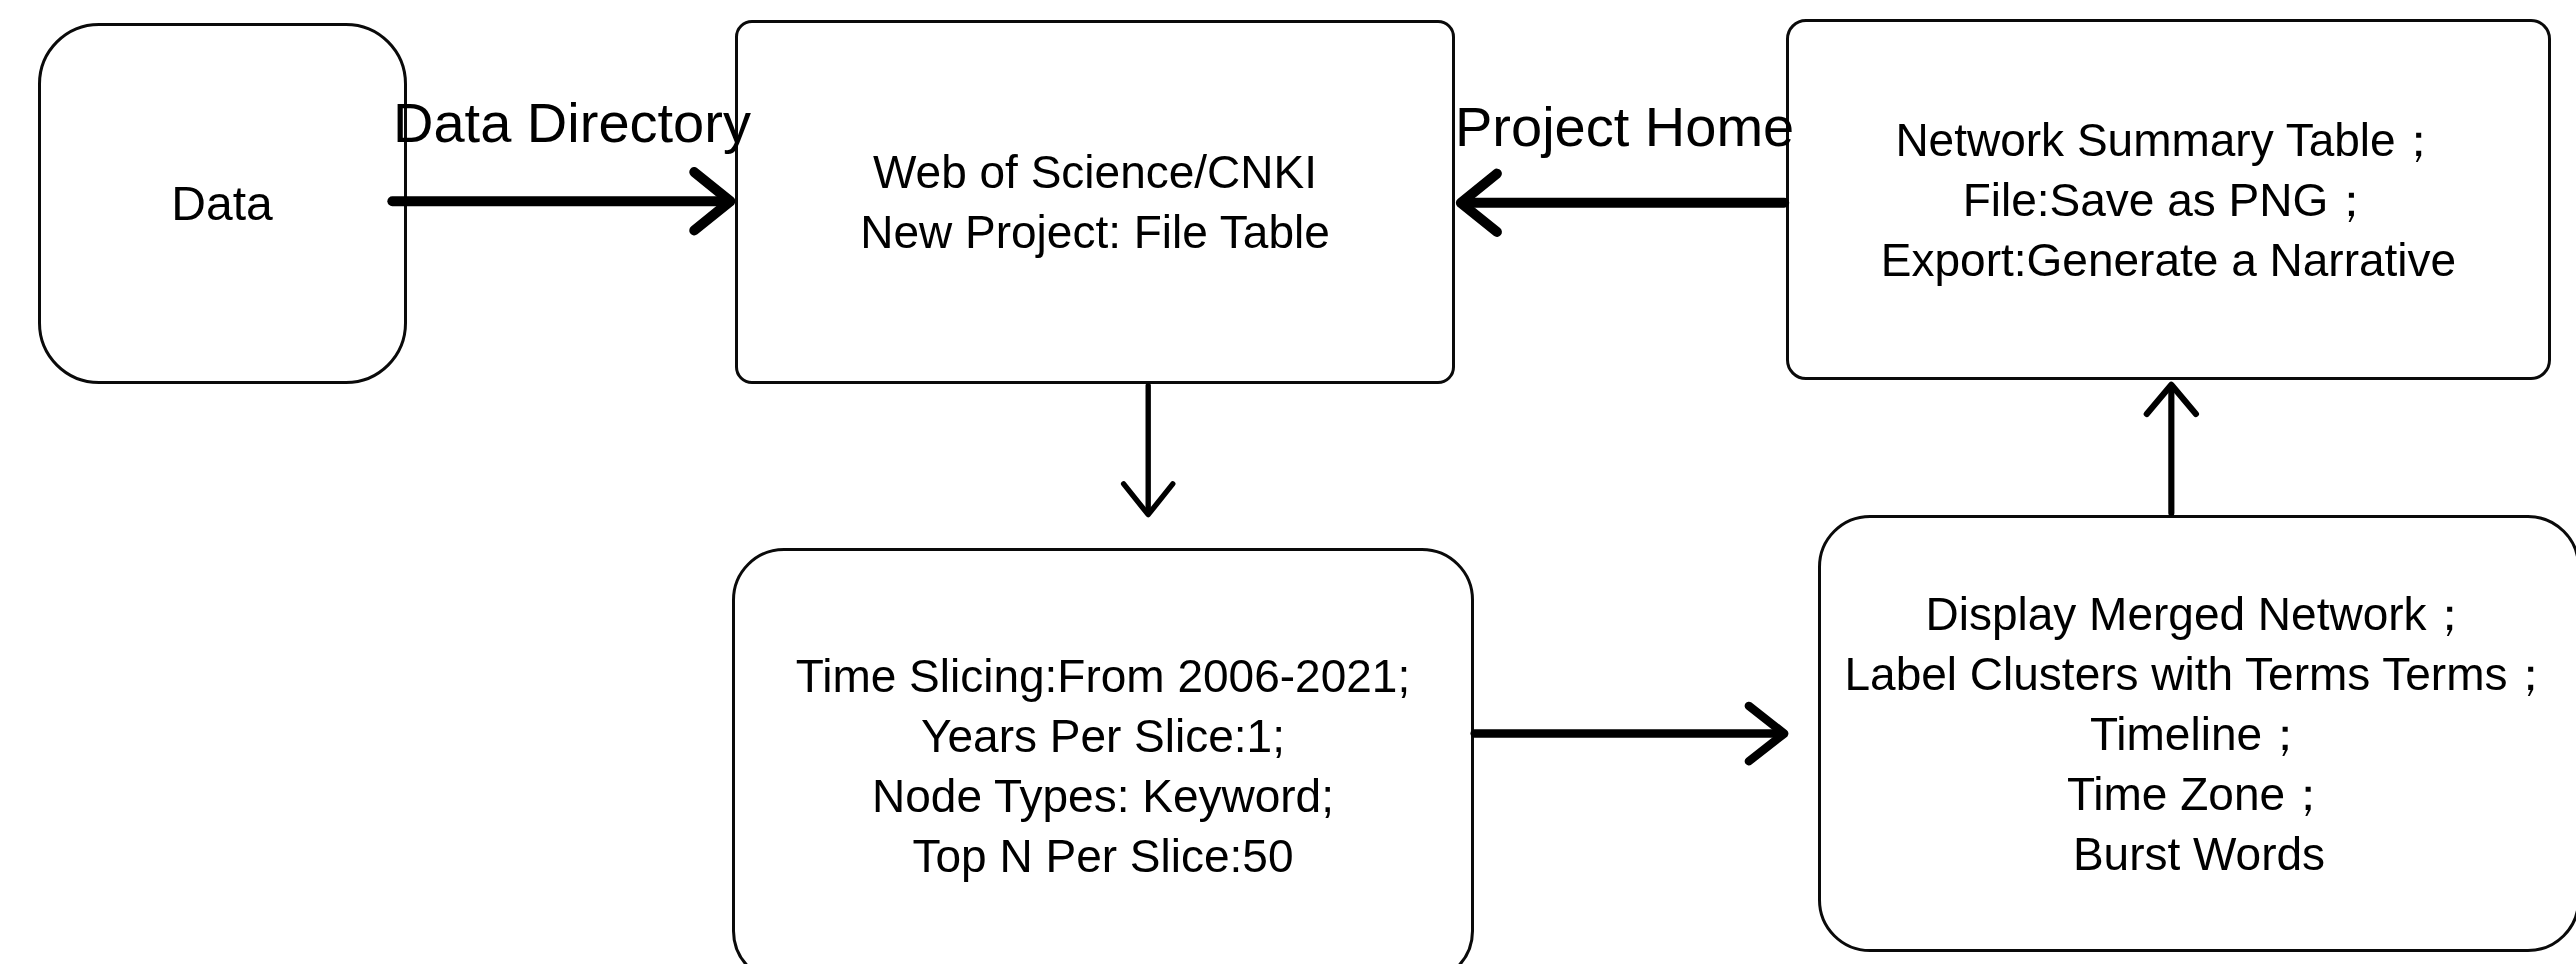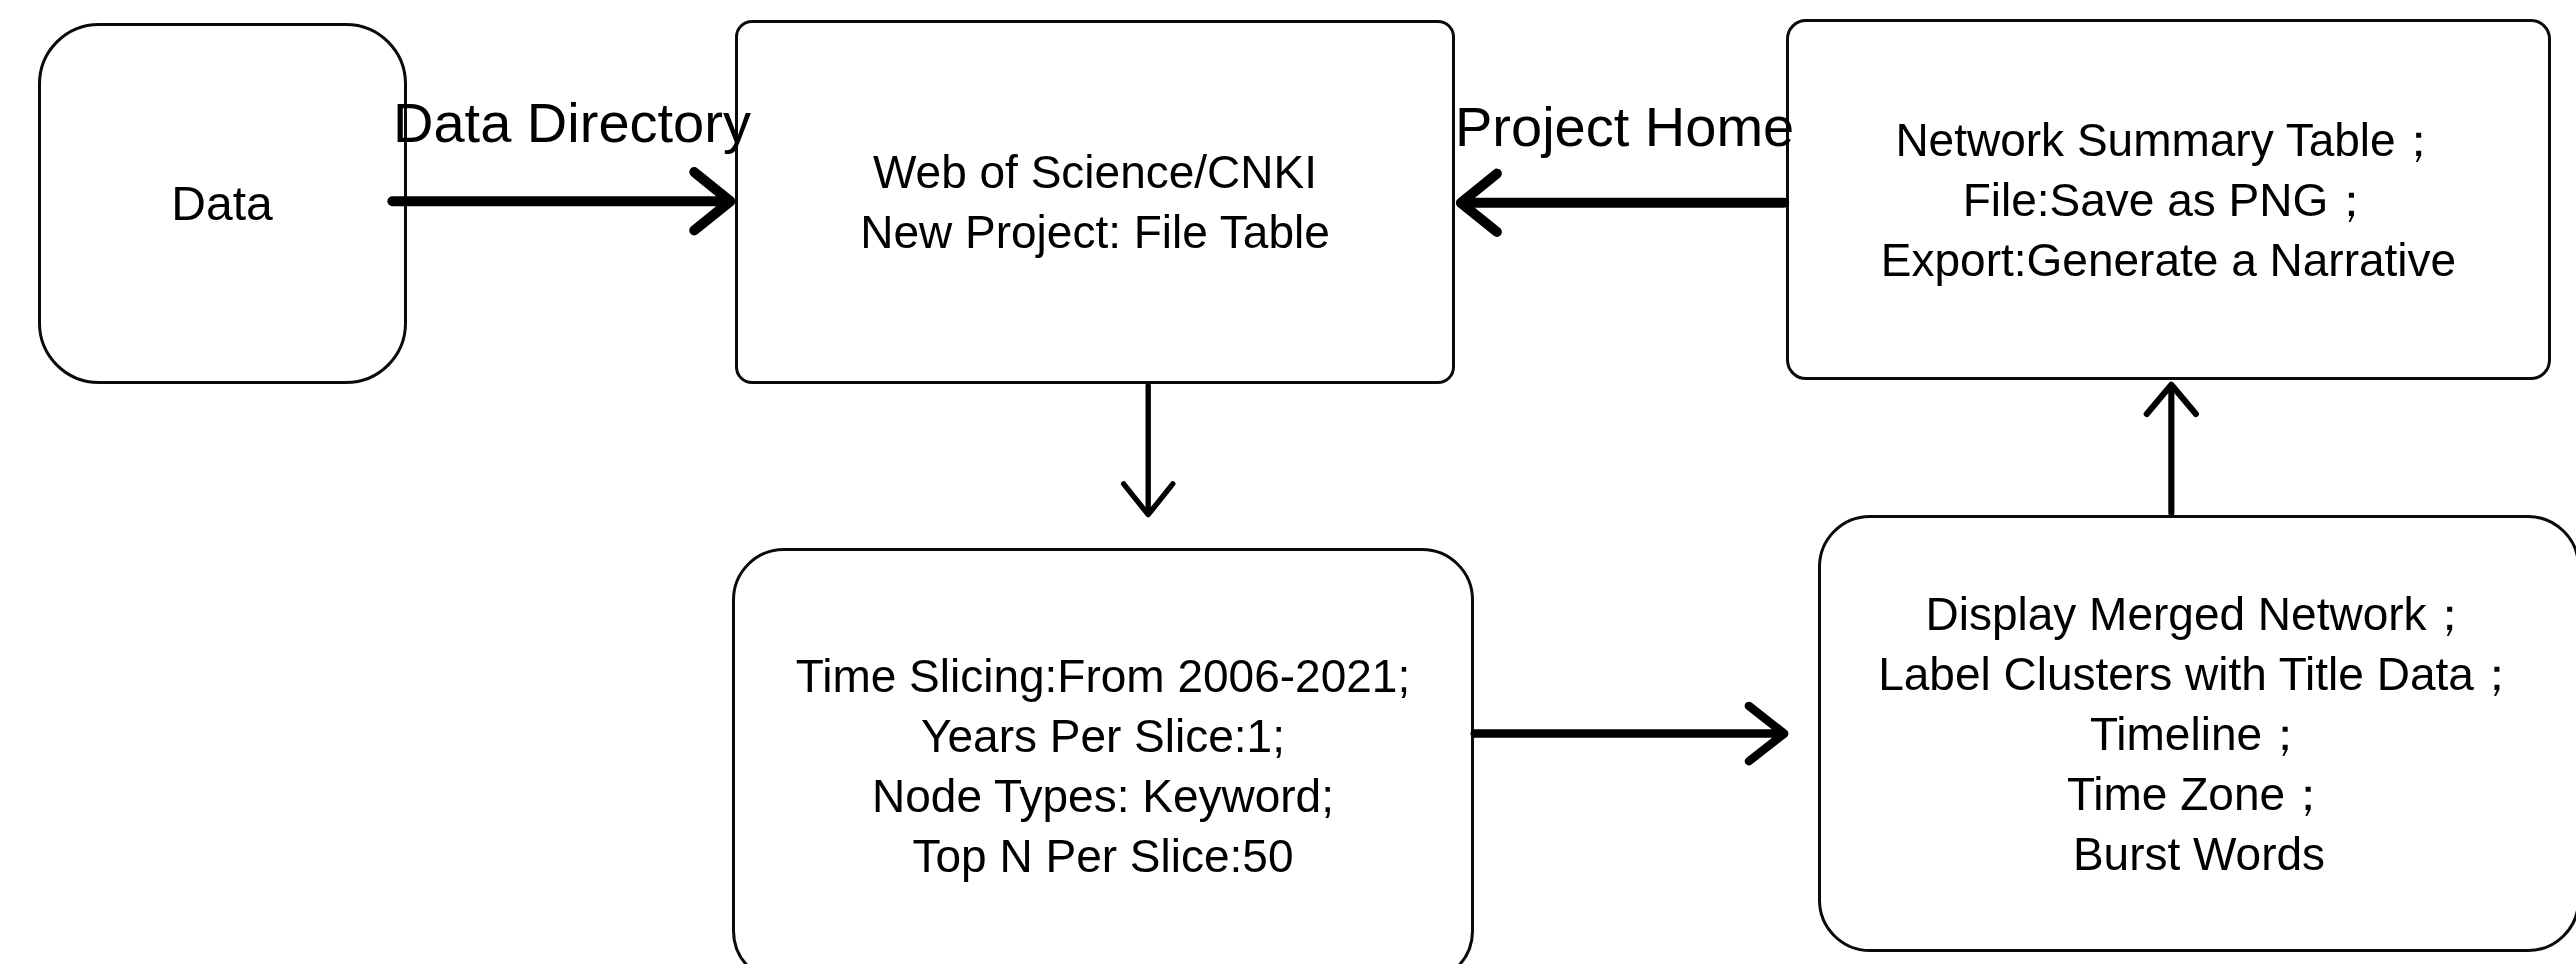--- a/index.html
+++ b/index.html
@@ -80,21 +80,21 @@
 
   <div class="node" id="node-time-slicing">
     <div class="line">Time Slicing:From 2006-2021;</div>
     <div class="line">Years Per Slice:1;</div>
     <div class="line">Node Types: Keyword;</div>
     <div class="line">Top N Per Slice:50</div>
   </div>
 
   <div class="node" id="node-display-network">
     <div class="line">Display Merged Network；</div>
-    <div class="line">Label Clusters with Title Data；</div>
+    <div class="line">Label Clusters with Terms Terms；</div>
     <div class="line">Timeline；</div>
     <div class="line">Time Zone；</div>
     <div class="line">Burst Words</div>
   </div>
 
   <div class="edge-label" id="label-data-directory">Data Directory</div>
   <div class="edge-label" id="label-project-home">Project Home</div>
 
   <svg class="arrow-layer" viewBox="0 0 3352 1255" xmlns="http://www.w3.org/2000/svg">
     <g>

